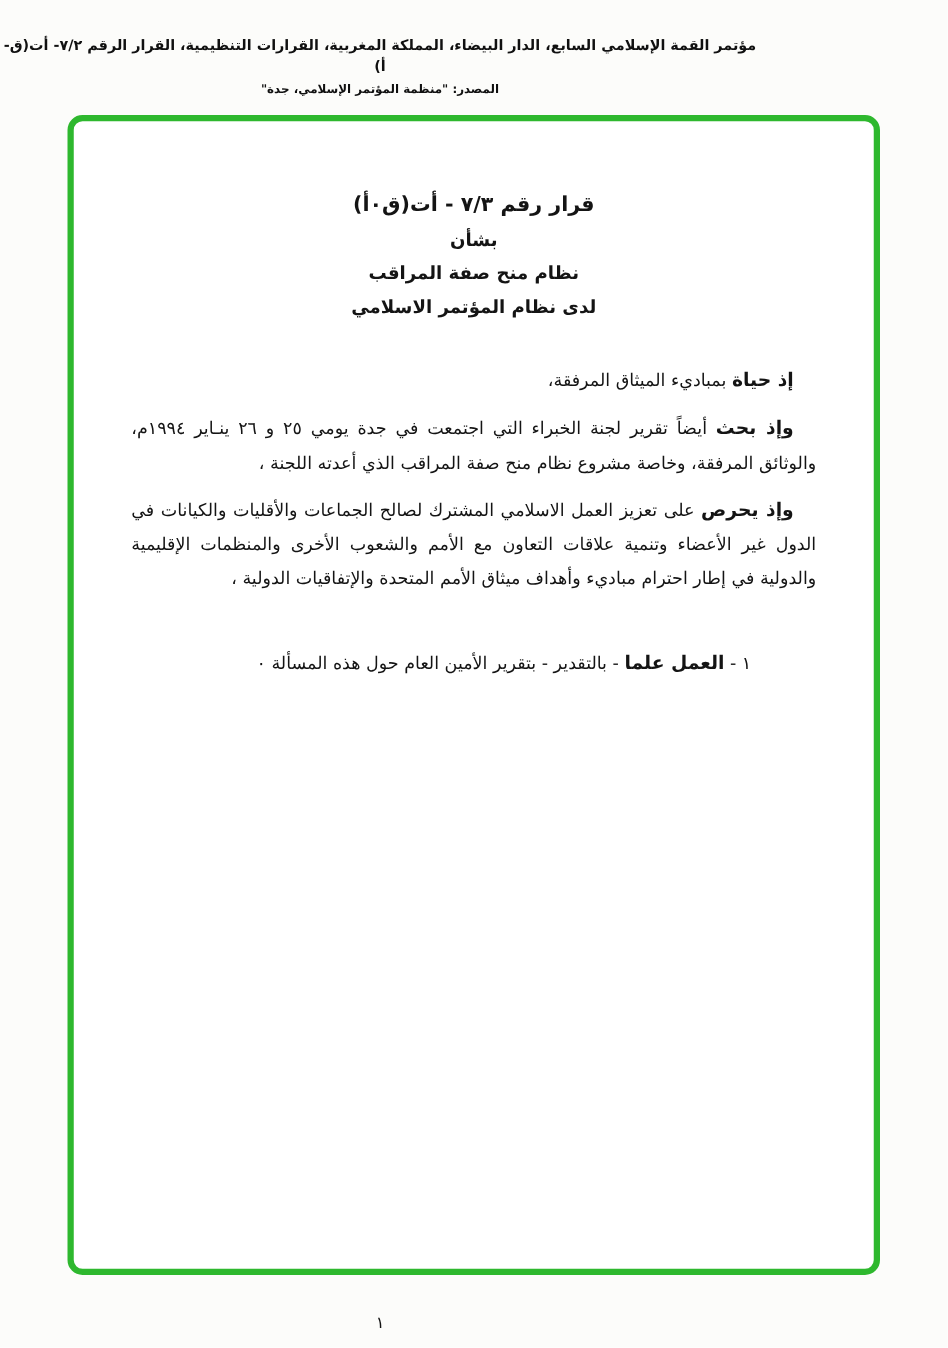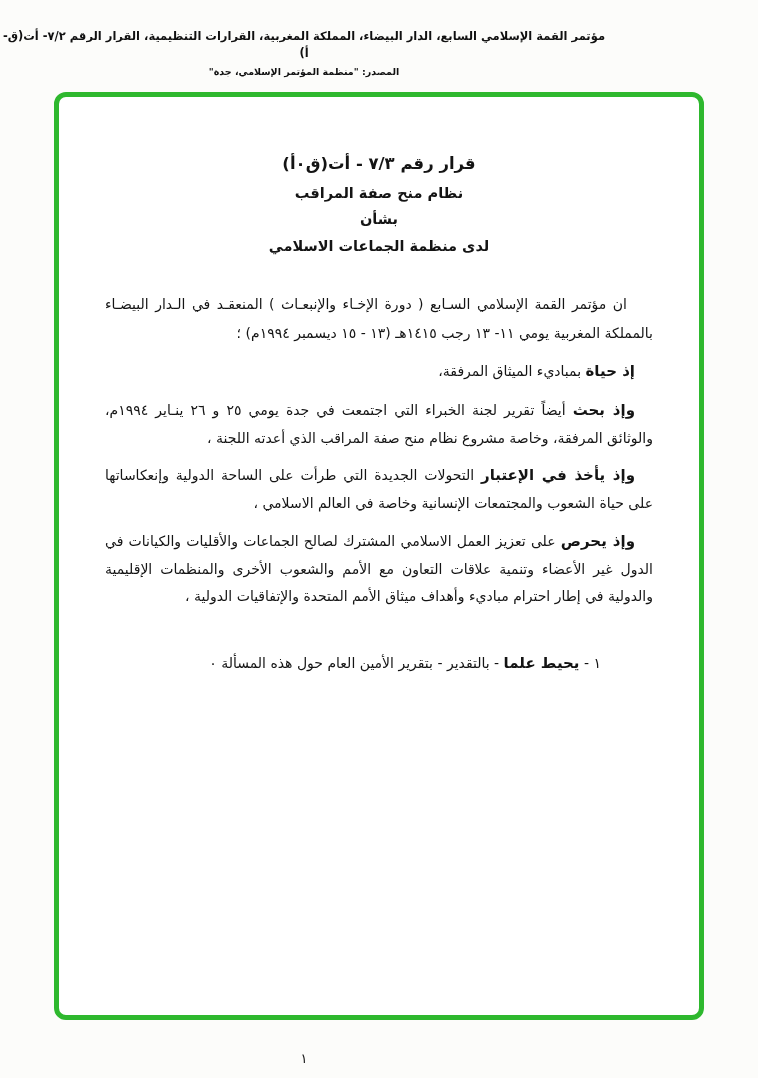--- a/index.html
+++ b/index.html
@@ -85,38 +85,36 @@
   <div class="scan-header">
     <div>مؤتمر القمة الإسلامي السابع، الدار البيضاء، المملكة المغربية، القرارات التنظيمية، القرار الرقم ٧/٢- أت(ق- أ)</div>
     <div class="src-line">المصدر: "منظمة المؤتمر الإسلامي، جدة"</div>
   </div>
 
   <div class="frame">
     <div class="content">
 
       <div class="titles">
         <span class="title-line title-main">قرار رقم ٧/٣ - أت(ق٠أ)</span>
+        <span class="title-line title-sub">بشأن</span>
         <span class="title-line title-sub">نظام منح صفة المراقب</span>
-        <span class="title-line title-sub">بشأن</span>
-        <span class="title-line title-sub">لدى منظمة الجماعات الاسلامي</span>
+        <span class="title-line title-sub">لدى نظام المؤتمر الاسلامي</span>
       </div>
 
-      <p class="opening">ان مؤتمر القمة الإسلامي السـابع ( دورة الإخـاء والإنبعـاث ) المنعقـد في الـدار البيضـاء بالمملكة المغربية يومي ١١- ١٣ رجب ١٤١٥هـ (١٣ - ١٥ ديسمبر ١٩٩٤م) ؛</p>
 
       <p class="clause"><span class="lead">إذ حياة</span><span> بمباديء الميثاق المرفقة،</span></p>
 
 
 
       <p class="clause"><span class="lead">وإذ بحث</span><span> أيضاً تقرير لجنة الخبراء التي اجتمعت في جدة يومي ٢٥ و ٢٦ ينـاير ١٩٩٤م، والوثائق المرفقة، وخاصة مشروع نظام منح صفة المراقب الذي أعدته اللجنة ،</span></p>
 
-      <p class="clause"><span class="lead">وإذ يأخذ في الإعتبار</span><span> التحولات الجديدة التي طرأت على الساحة الدولية وإنعكاساتها على حياة الشعوب والمجتمعات الإنسانية وخاصة في العالم الاسلامي ،</span></p>
 
       <p class="clause"><span class="lead">وإذ يحرص</span><span> على تعزيز العمل الاسلامي المشترك لصالح الجماعات والأقليات والكيانات في الدول غير الأعضاء وتنمية علاقات التعاون مع الأمم والشعوب الأخرى والمنظمات الإقليمية والدولية في إطار احترام مباديء وأهداف ميثاق الأمم المتحدة والإتفاقيات الدولية ،</span></p>
 
 
-      <p class="numbered"><span>١ -  </span><span class="lead">يحيط علما</span><span> - بالتقدير - بتقرير الأمين العام حول هذه المسألة ٠</span></p>
+      <p class="numbered"><span>١ -  </span><span class="lead">العمل علما</span><span> - بالتقدير - بتقرير الأمين العام حول هذه المسألة ٠</span></p>
 
     </div>
   </div>
 
   <div class="page-number">١</div>
 
 </div>
 
 </body></html>

